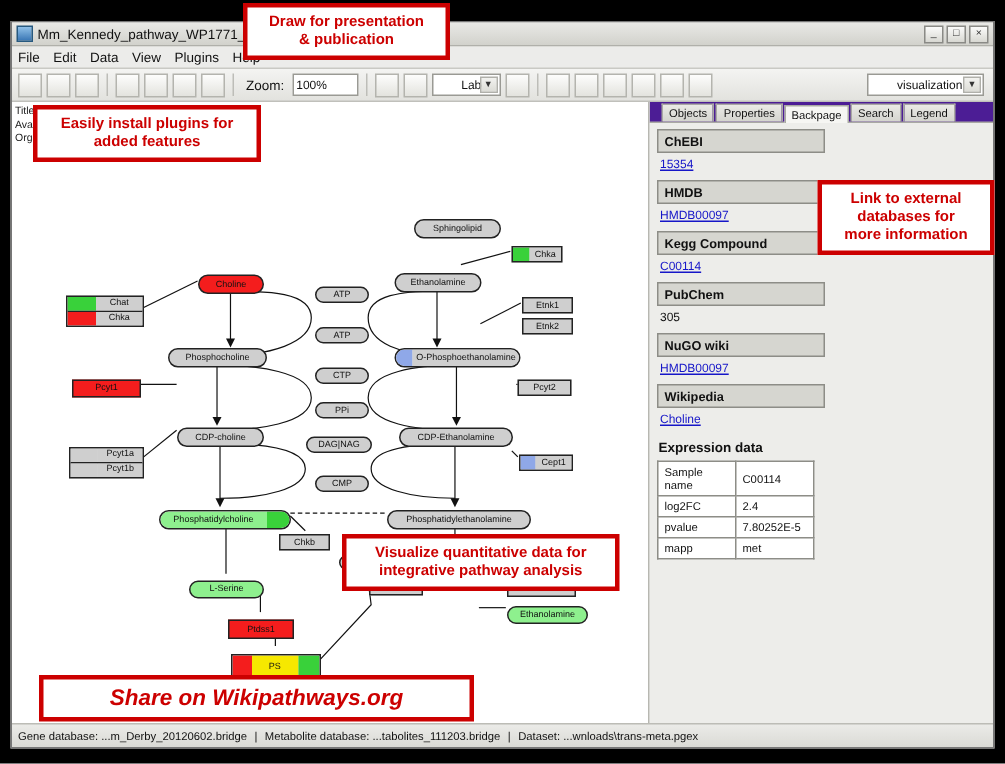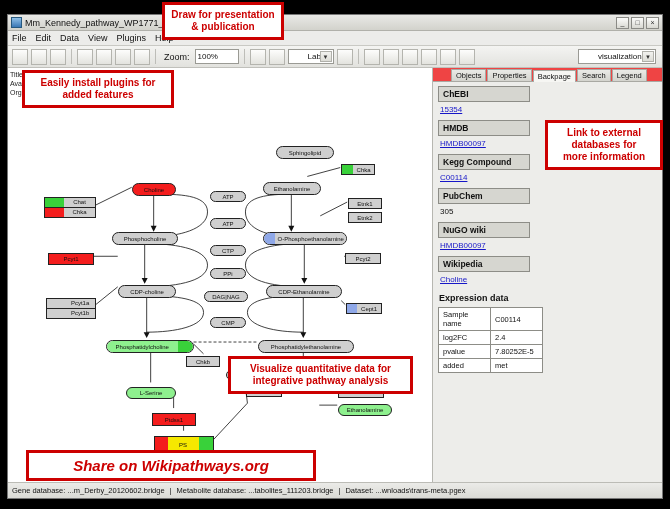--- a/index.html
+++ b/index.html
@@ -118,37 +118,37 @@
     overflow:hidden;
   }
   .metab { border-radius:9px; background:#e8e8e8; }
   svg.lines { position:absolute; inset:0; width:100%; height:100%; pointer-events:none; }
   
   .right {
     flex:1; background:#ededea; display:flex; flex-direction:column;
     min-width:0;
   }
   .tabs {
-    display:flex; height:14px; align-items:flex-end; padding-left:18px;
-    background:#ef4444; border-bottom:1px solid #a9a9a3;
+    display:flex; height:14px; align-items:flex-end; padding-left:8px;
+    background:#4c1d95; border-bottom:1px solid #a9a9a3;
   }
   .tab {
     font-size:7.5px; padding:1px 4px;
     border:1px solid #a9a9a3; border-bottom:none;
     background:linear-gradient(#eaeae6,#d4d4ce);
     margin-right:1px; color:#111;
   }
   .tab.active { background:#f6f6f3; position:relative; top:1px; }
   .rpanel { flex:1; overflow:hidden; padding:4px 5px; background:#ededea; }
   .db-header {
     background:#d6d6d0;
     border:1px solid #8d8d87;
     font-weight:bold; font-size:8.5px;
     padding:2px 4px; color:#111;
-    width:92px;
+    width:112px;
     margin-top:6px;
   }
   .db-header:first-child { margin-top:0; }
   .db-link { color:#1616c8; font-size:8px; margin:3px 0 0 2px; display:block; }
   .db-plain { color:#111; font-size:8px; margin:3px 0 0 2px; display:block; }
   .exp-title { font-weight:bold; font-size:9px; margin:9px 0 4px 1px; color:#111; }
   .gene-id { font-size:7.5px; color:#111; margin:0 0 3px 1px; }
   table.exp {
     border-collapse:collapse; font-size:7.5px; color:#111;
   }
@@ -403,39 +403,39 @@
           </tr>
           <tr>
             <td class="k">log2FC</td>
             <td class="v">2.4</td>
           </tr>
           <tr>
             <td class="k">pvalue</td>
             <td class="v">7.80252E-5</td>
           </tr>
           <tr>
-            <td class="k">added</td>
+            <td class="k">mapp</td>
             <td class="v">met</td>
           </tr>
         </tbody>
           </table>
       </div>
     </div>
   </div>
 
   <div class="statusbar">
     <span class="seg">Gene database: ...m_Derby_20120602.bridge</span>
     <span class="seg">|</span>
     <span class="seg">Metabolite database: ...tabolites_111203.bridge</span>
     <span class="seg">|</span>
     <span class="seg">Dataset: ...wnloads\trans-meta.pgex</span>
   </div>
 </div>
 
-<div class="anno" style="left: 162px; top: 2px; width: 122px; white-space: pre-line;">Draw for presentation
+<div class="anno" style="left: 162px; top: 2px; width: 138px; white-space: pre-line;">Draw for presentation
 &amp; publication</div>
 <div class="anno" style="left: 22px; top: 70px; width: 152px; white-space: pre-line;">Easily install plugins for
 added features</div>
 <div class="anno" style="left: 545px; top: 120px; width: 118px; white-space: pre-line;">Link  to external
 databases  for
 more information</div>
 <div class="anno" style="left: 228px; top: 356px; width: 185px; white-space: pre-line;">Visualize quantitative data  for
 integrative pathway analysis</div>
 <div class="anno big" style="left: 26px; top: 420px; width: 290px; white-space: pre-line;">Share on Wikipathways.org</div>
 

